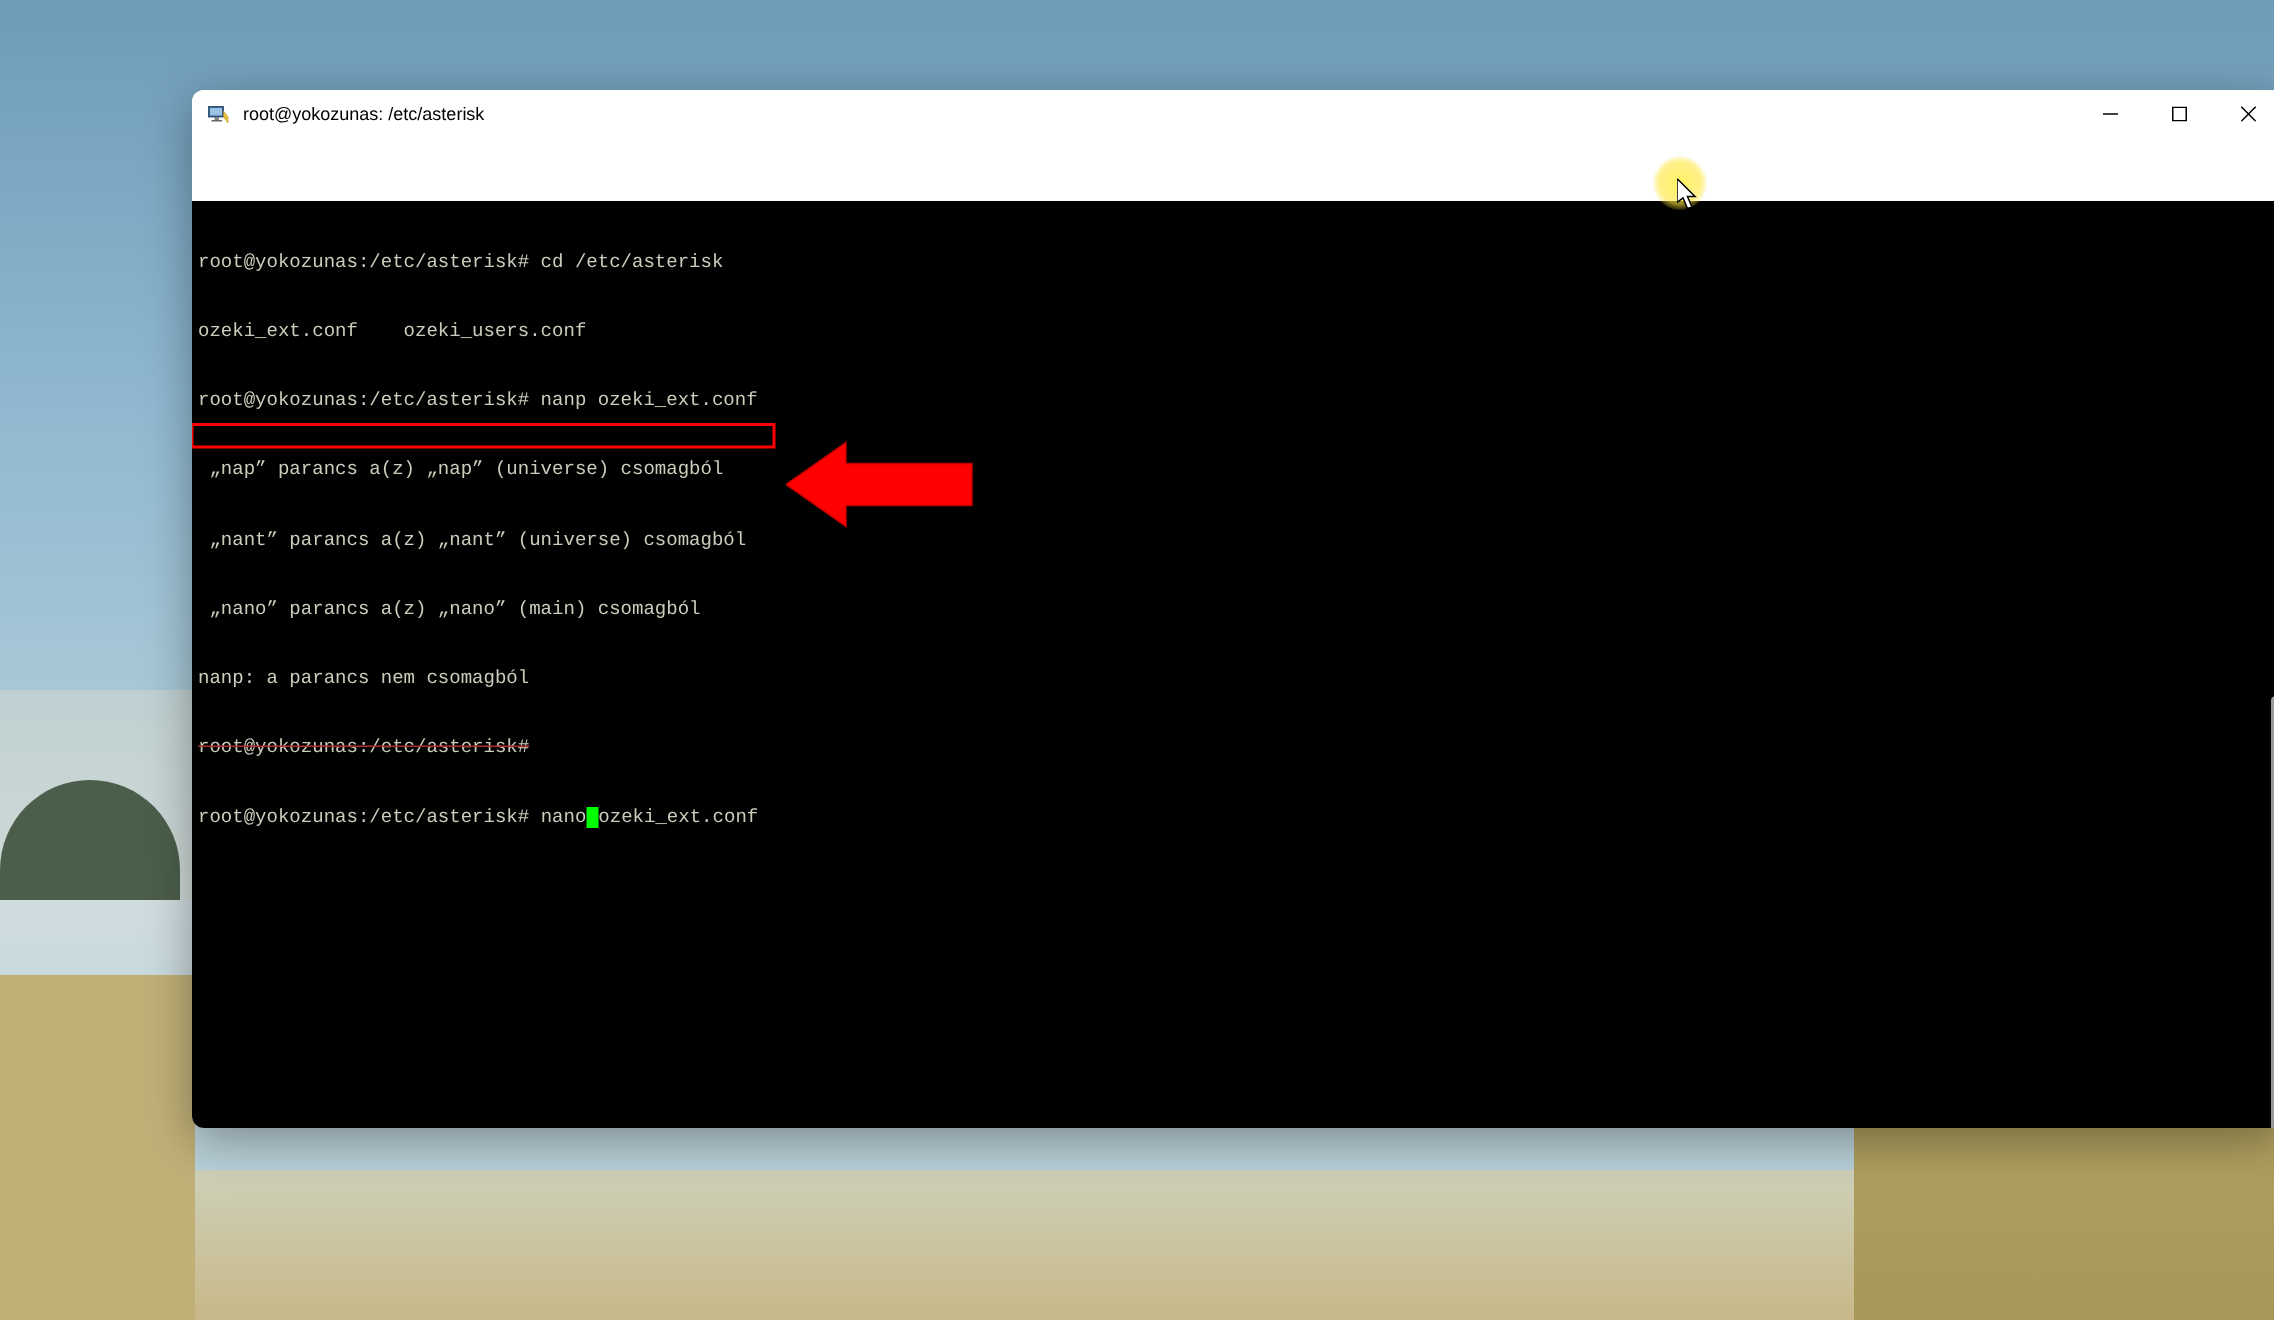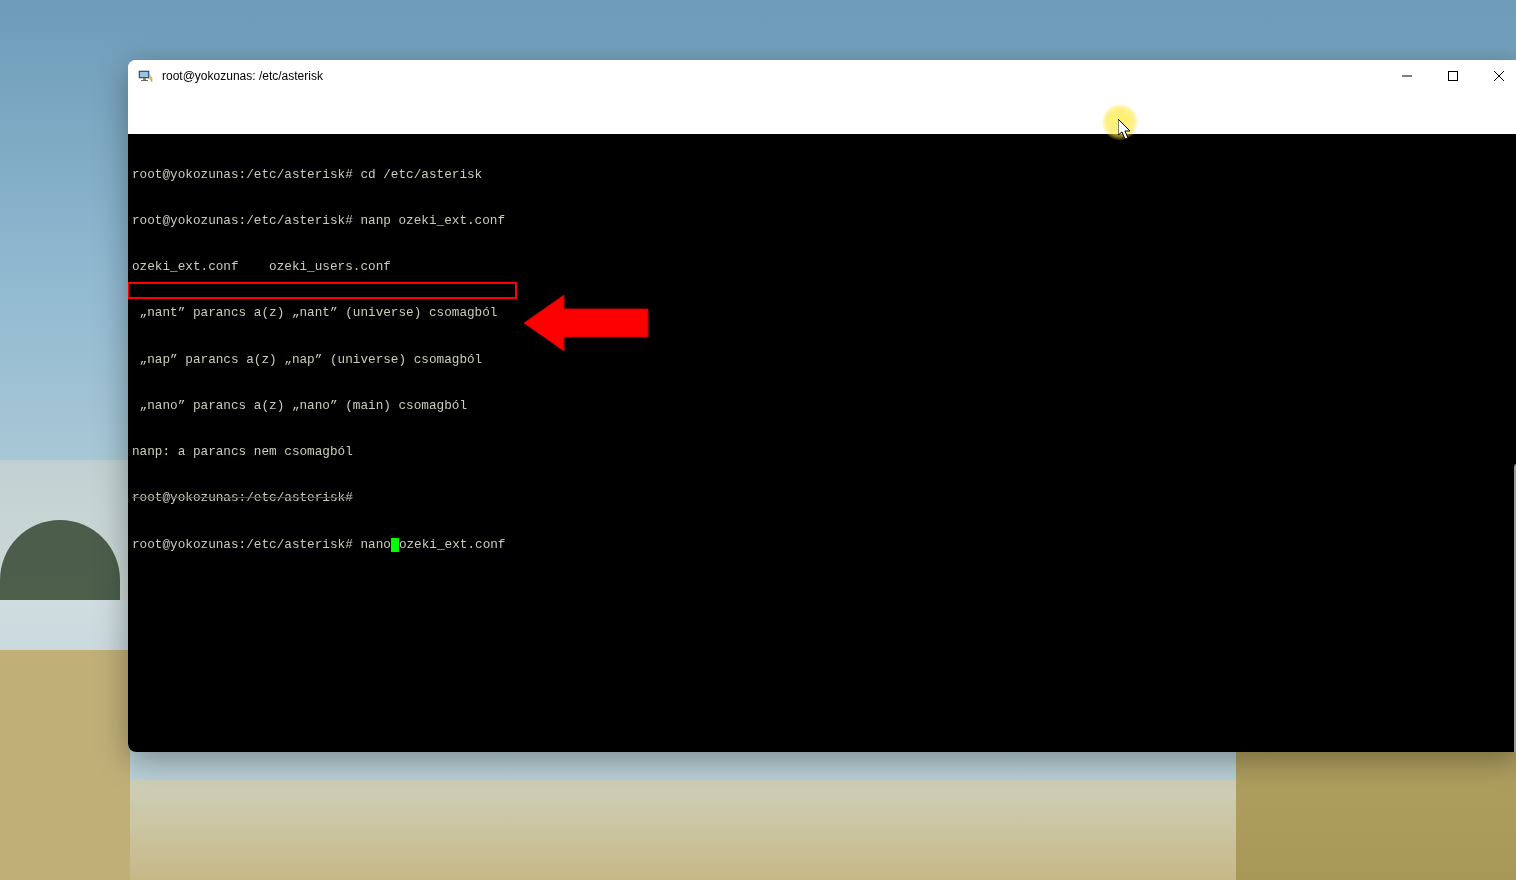--- a/index.html
+++ b/index.html
@@ -183,24 +183,24 @@
             <line x1="0" y1="0" x2="10" y2="10" stroke="#000" stroke-width="1"></line>
             <line x1="10" y1="0" x2="0" y2="10" stroke="#000" stroke-width="1"></line>
           </svg>
       </button>
     </div>
   </div>
 
   <div class="terminal-area">
     <div class="terminal-content">
       <span class="terminal-line">root@yokozunas:/etc/asterisk# cd /etc/asterisk</span>
+      <span class="terminal-line">ozeki_ext.conf    ozeki_users.conf</span>
       <span class="terminal-line">root@yokozunas:/etc/asterisk# nanp ozeki_ext.conf</span>
-      <span class="terminal-line">ozeki_ext.conf    ozeki_users.conf</span>
+      <span class="terminal-line"> „nap” parancs a(z) „nap” (universe) csomagból</span>
       <span class="terminal-line"> „nant” parancs a(z) „nant” (universe) csomagból</span>
-      <span class="terminal-line"> „nap” parancs a(z) „nap” (universe) csomagból</span>
       <span class="terminal-line"> „nano” parancs a(z) „nano” (main) csomagból</span>
       <span class="terminal-line">nanp: a parancs nem csomagból</span>
       <span class="terminal-line struck">root@yokozunas:/etc/asterisk#</span>
       <span class="terminal-line"><span>root@yokozunas:/etc/asterisk#</span><span> nano</span><span class="cursor-block"></span><span>ozeki_ext.conf</span></span>
 
       <div class="highlight-box" id="hlbox" style="top: 148px; left: -1px; width: 390px; height: 17px;"></div>
       <div class="arrow" id="arrow" style="top: 128px; left: 396px;">
         <svg width="128" height="60" viewBox="0 0 128 60">
           <polygon points="0,30 40,2 40,16 124,16 124,44 40,44 40,58" fill="#ff0000" stroke="#c00000" stroke-width="1"></polygon>
         </svg>

